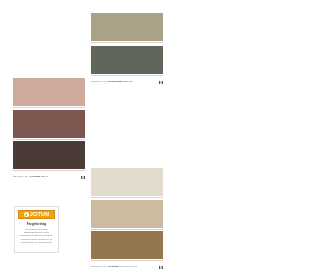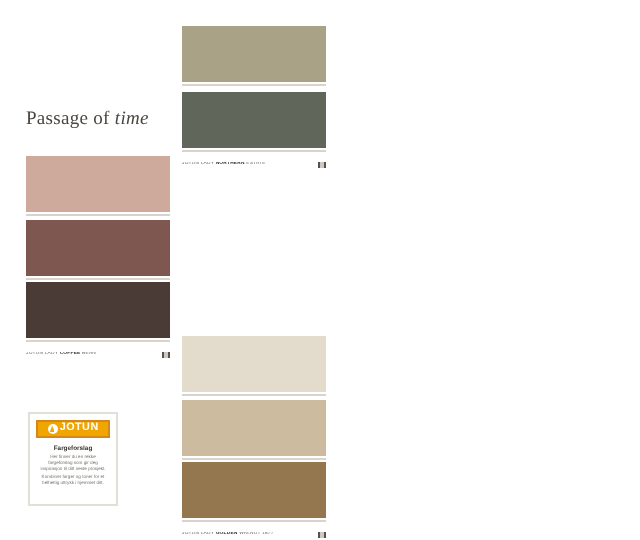--- a/index.html
+++ b/index.html
@@ -169,21 +169,20 @@
   </div>
 
   <div class="swatch-block" style="left:91px; top:46px; width:72px;">
     <span class="swatch-chip" style="background:#606659;"></span>
     <div class="swatch-meta">
       <span class="swatch-code"><span>JOTUN LADY </span><b>NORTHERN</b><span> ESTATE</span></span>
       <span class="swatch-icon"></span>
     </div>
   </div>
 
-  <div class="headline"><span>Passage of </span><i>time</i></div>
 
   <div class="swatch-block" style="left:13px; top:78px; width:72px;">
     <span class="swatch-chip" style="background:#cdaa9c;"></span>
     <div class="swatch-meta">
       <span class="swatch-code"><span>JOTUN LADY </span><b>PINK</b><span> HARMONY 2852</span></span>
       <span class="swatch-icon"></span>
     </div>
   </div>
 
   <div class="swatch-block" style="left:13px; top:110px; width:72px;">

